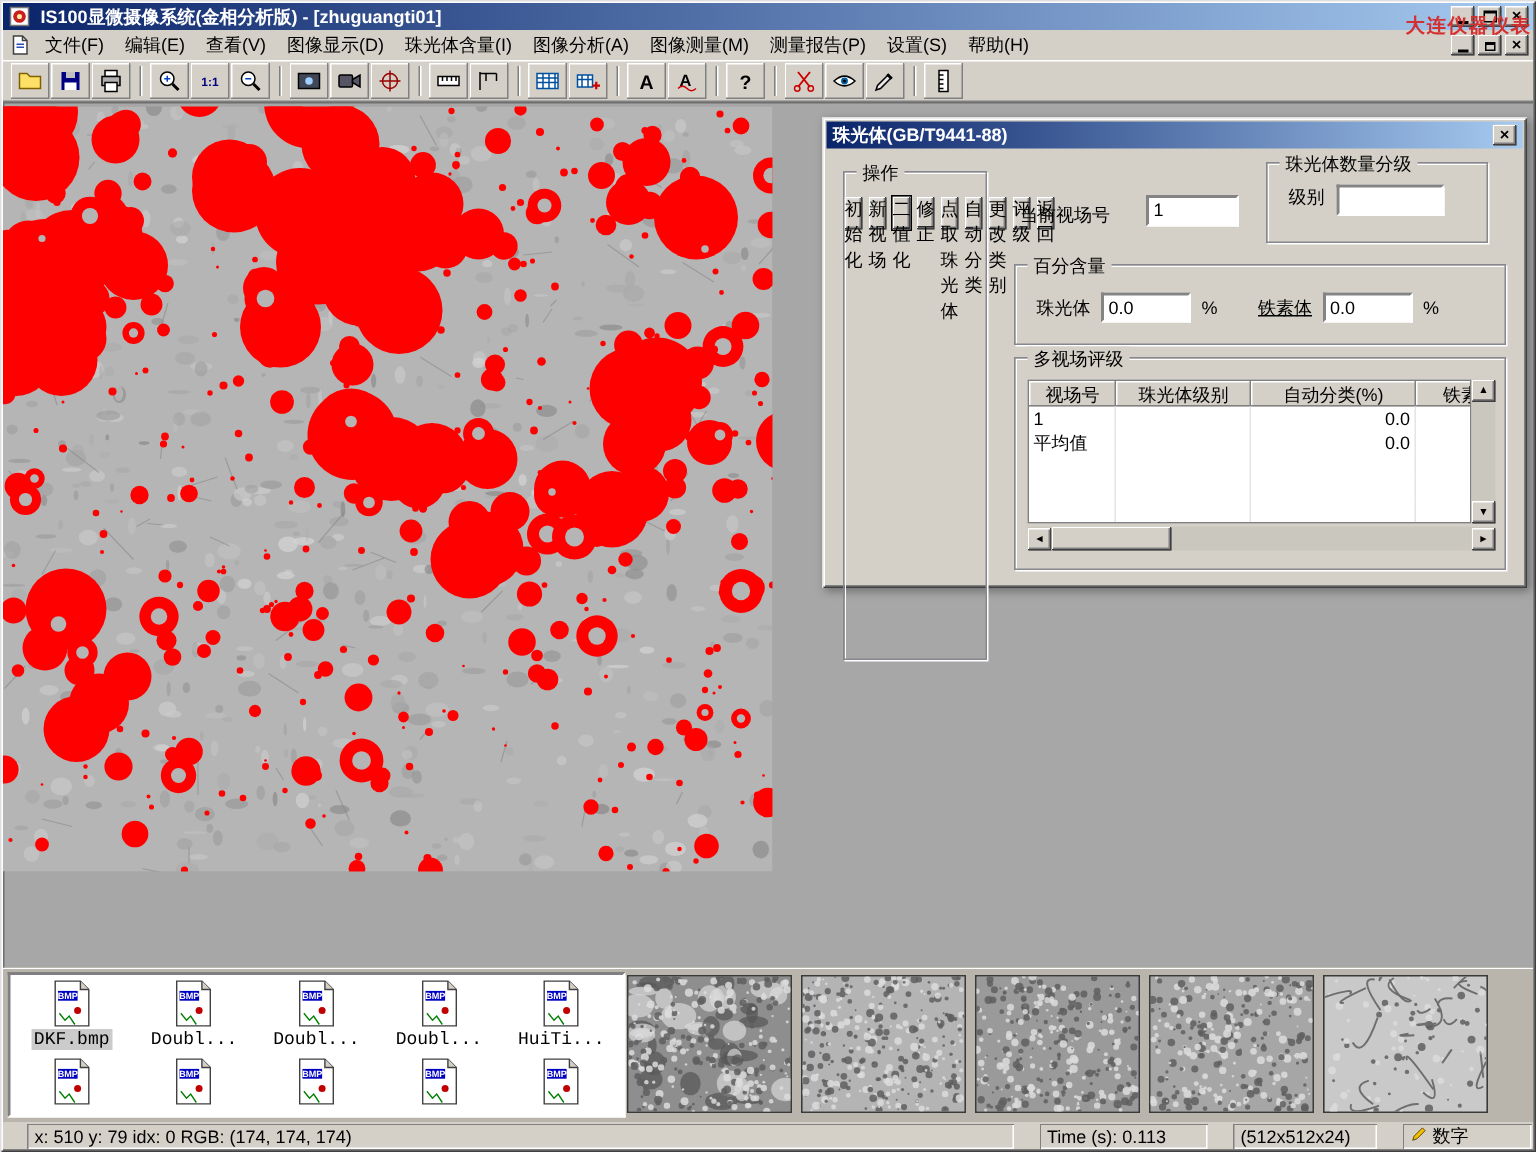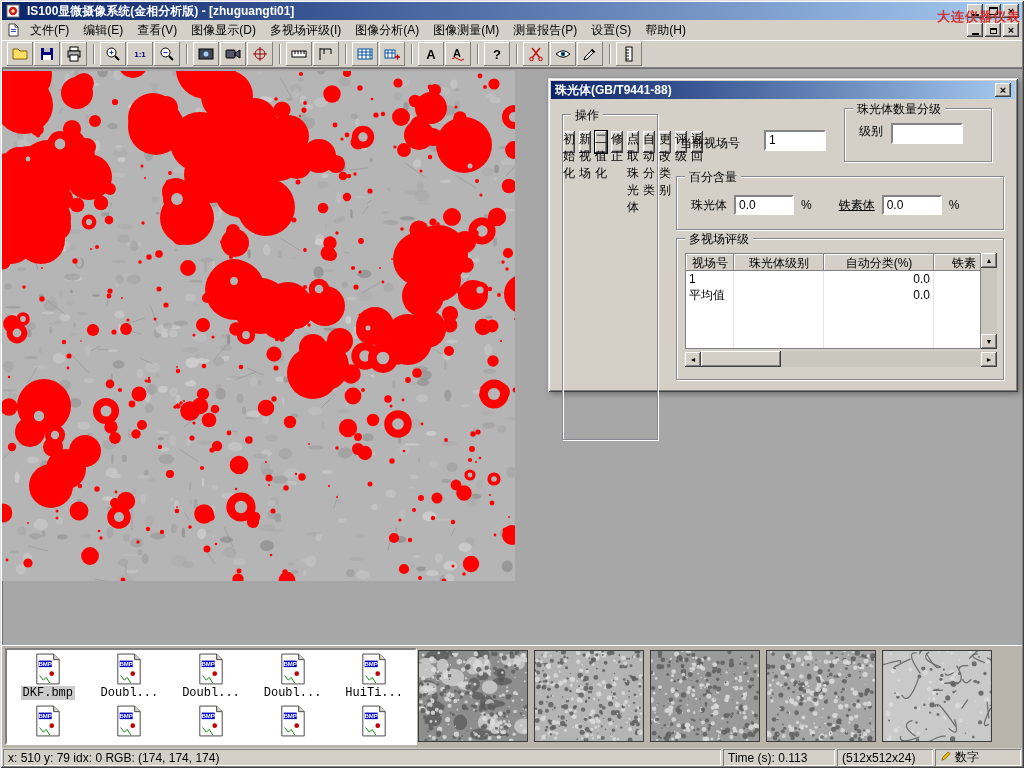--- a/index.html
+++ b/index.html
@@ -45,40 +45,40 @@
 .lvl{width:72px;height:21px;}
 .gpct{left:128px;top:98px;width:328px;height:54px;}
 .prow{display:flex;align-items:center;gap:7px;padding:18px 0 0 14px;}
 .pv{width:60px;height:20px;}
 .msep{margin-left:20px;text-decoration:underline;}
 .gtable{left:128px;top:160px;width:328px;height:142px;}
 .grid{position:absolute;left:8px;top:14px;width:296px;height:96px;background:#fff;border:1px solid #808080;overflow:hidden;}
 .ghr{display:flex;height:17px;background:#d4d0c8;}
 .gcell{flex:none;overflow:hidden;white-space:nowrap;font-size:12px;}
 .ghead{box-shadow:inset -1px -1px 0 #808080,inset 1px 1px 0 #fff;text-align:center;padding-top:1px;height:17px;}
-.c0{width:48px}.c1{width:90px}.c2{width:110px}.c3{width:60px}
+.c0{width:58px}.c1{width:90px}.c2{width:110px}.c3{width:60px}
 .grow{display:flex;height:16px;}
 .grow .gcell{border-right:1px solid #e4e4e4;padding:0 3px;line-height:16px;}
 .num{text-align:right;}
 .vscroll{position:absolute;left:304px;top:14px;width:16px;height:96px;background:#cac7bf;display:flex;flex-direction:column;justify-content:space-between;align-items:center;}
 .sarrow{width:16px;height:15px;background:#d4d0c8;box-shadow:inset -1px -1px 0 #404040,inset 1px 1px 0 #fff,inset -2px -2px 0 #808080;font-size:7px;display:flex;align-items:center;justify-content:center;}
 .hscroll{position:absolute;left:8px;top:112px;width:312px;height:16px;background:#cac7bf;display:flex;align-items:center;}
 .hthumb{width:80px;height:16px;background:#d4d0c8;box-shadow:inset -1px -1px 0 #404040,inset 1px 1px 0 #fff,inset -2px -2px 0 #808080;}
 .htrack{flex:1;height:16px;}
 .bottompanel{position:absolute;left:2px;top:645px;width:1020px;height:103px;background:#b9b5ad;box-shadow:inset 0 1px 0 #fff;}
 .filebox{position:absolute;left:3px;top:3px;width:412px;height:97px;background:#fff;border:2px solid;border-color:#808080 #fff #fff #808080;overflow:hidden;}
 .frow{display:flex;}
 .r1{margin-top:3px;}
 .r2{margin-top:5px;}
 .fitem{width:82px;display:flex;flex-direction:column;align-items:center;gap:1px;}
 .flabel{font-family:"Liberation Mono","DejaVu Sans Mono",monospace;font-size:12px;padding:0 2px;}
 .fitem.sel .flabel{background:#cbcbcb;}
 .thumb{position:absolute;top:5px;width:110px;height:92px;border:1px solid #3a3a3a;background:#999;}
 .statusbar{position:absolute;left:2px;top:748px;width:1020px;height:18px;background:#d4d0c8;display:flex;gap:2px;padding:1px 1px 0 1px;}
-.spanel{box-shadow:inset 1px 1px 0 #808080,inset -1px -1px 0 #fff;padding:1px 5px;white-space:nowrap;overflow:hidden;font-size:12px;display:flex;align-items:center;gap:4px;}
+.spanel{box-shadow:inset 1px 1px 0 #808080,inset -1px -1px 0 #fff;padding:1px 5px;white-space:nowrap;overflow:hidden;font-size:12px;display:flex;align-items:center;gap:4px;margin-left:15px;}
 .sleft{flex:1;}
 .stime{width:112px;}
 .ssize{width:96px;}
 .smode{width:86px;}
 </style>
 </head>
 <body>
 
 <div id="app">
 
@@ -111,21 +111,21 @@
           <path d="M8 1v3h3" fill="none" stroke="#404040"></path>
           <rect x="4" y="6" width="5" height="1" fill="#2a4fb0"></rect>
           <rect x="4" y="8" width="5" height="1" fill="#2a4fb0"></rect>
         </svg>
     </span>
     <span class="menu-items">
         <span class="menu-item">文件(F)</span>
         <span class="menu-item">编辑(E)</span>
         <span class="menu-item">查看(V)</span>
         <span class="menu-item">图像显示(D)</span>
-        <span class="menu-item">多视场评级(I)</span>
+        <span class="menu-item">珠光体含量(I)</span>
         <span class="menu-item">图像分析(A)</span>
         <span class="menu-item">图像测量(M)</span>
         <span class="menu-item">测量报告(P)</span>
         <span class="menu-item">设置(S)</span>
         <span class="menu-item">帮助(H)</span>
       </span>
     <span class="wbtns">
       <span class="wbtn">
           <span class="g-min"></span>
         </span>

